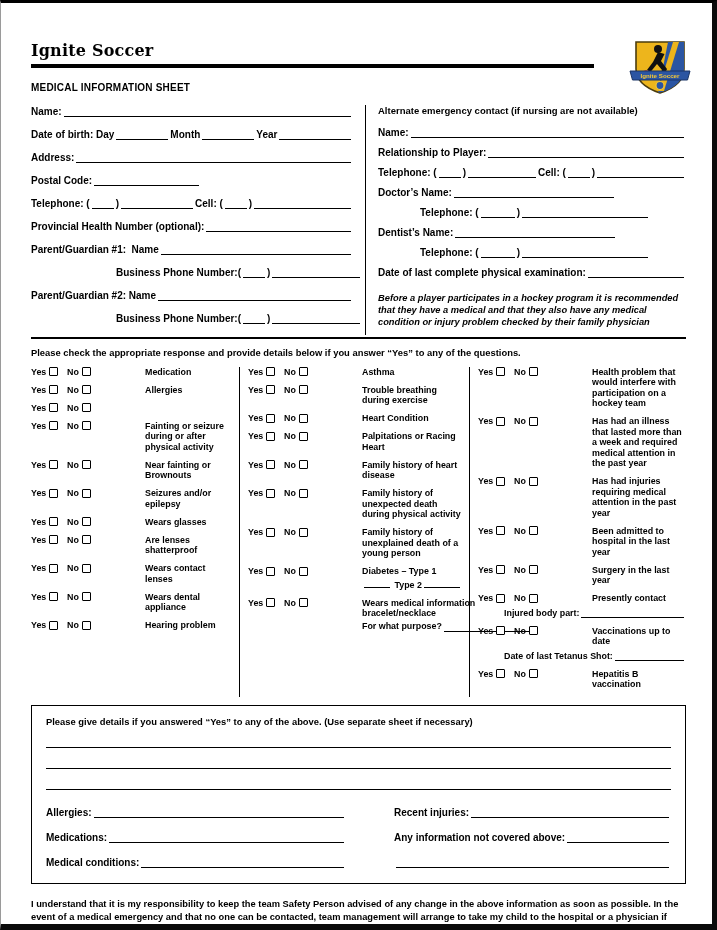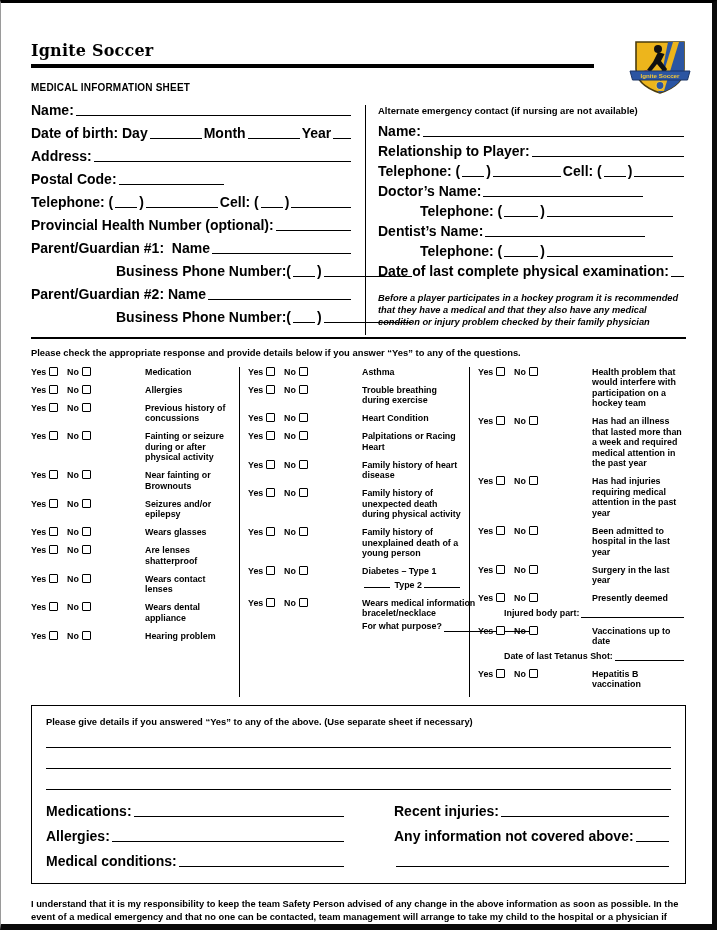--- a/index.html
+++ b/index.html
@@ -10,42 +10,42 @@
     border-top:3px solid #000;border-right:5px solid #0b0b0b;
     border-bottom:6px solid #0b0b0b;border-left:1px solid #9a9a9a;
   }
   .inner{padding:38px 26px 0 30px;}
   .doc-title{font-family:"DejaVu Serif",serif;font-weight:bold;font-size:16px;letter-spacing:.2px;}
   .title-rule{height:4px;background:#000;margin-top:4px;margin-right:92px;}
   .logo{position:absolute;top:36px;right:20px;width:64px;height:58px;}
   .form-title{text-align:left;font-size:10px;margin:14px 0 12px;letter-spacing:.2px;}
 
   
-  .frow{display:flex;align-items:flex-start;white-space:pre;font-size:14px;line-height:11px;height:12px;margin-bottom:11px;}
+  .frow{display:flex;align-items:flex-end;white-space:pre;font-size:10px;line-height:11px;height:12px;margin-bottom:11px;}
   .lbl{flex:none;}
   .blank{display:inline-block;flex:none;border-bottom:1.4px solid #000;height:10px;margin:0 2px;}
   .blank.fill{flex:1;}
   .sp{display:inline-block;flex:none;}
 
   .top-cols{display:flex;margin-top:2px;}
   .col-left{width:322px;flex:none;padding-right:12px;}
   .col-right{flex:1;border-left:1.4px solid #000;padding-left:12px;}
   .col-right .frow{margin-bottom:8px;}
   .em-heading{font-size:9.5px;margin-bottom:10px;}
   .em-note{font-style:italic;font-size:9.3px;line-height:12px;margin-top:14px;}
 
   .sect-rule{height:1.6px;background:#000;margin-top:2px;}
   .check-heading{font-size:9.4px;margin:8px 0 9px;}
   .check-cols{display:flex;}
   .ccol{box-sizing:border-box;}
   .ccol1{width:208px;flex:none;padding-right:6px;}
   .ccol2{width:230px;flex:none;border-left:1.2px solid #000;padding:0 4px 0 8px;}
   .ccol3{flex:1;border-left:1.2px solid #000;padding-left:8px;}
   .crow{display:flex;align-items:flex-start;font-size:8.9px;line-height:10.5px;margin-bottom:7.5px;}
-  .yn{flex:none;display:flex;width:30px;margin-right:6px;}
+  .yn{flex:none;display:flex;align-items:center;width:30px;margin-right:6px;}
   .cb{display:inline-block;width:7px;height:7px;border:1.4px solid #000;margin-left:3px;border-radius:1px;background:#fff;}
   .clabel{flex:1;padding-top:0;padding-left:42px;}
   .l2{display:flex;align-items:flex-start;margin-top:2px;}
   .rowl2{display:flex;align-items:flex-end;font-size:8.9px;line-height:10.5px;padding-left:26px;margin:-4px 0 7.5px;justify-content:flex-end;}
 
   .details-box{border:1.6px solid #000;margin-top:8px;padding:10px 14px 2px;}
   .d-heading{font-size:9.4px;}
   .dline{border-bottom:1.4px solid #000;height:20px;}
   .d-fields{display:flex;margin-top:16px;}
   .d-left{width:300px;flex:none;margin-right:48px;}
@@ -144,21 +144,20 @@
           </div>
           <div class="crow">
             <span class="yn">
               <span class="lbl">Yes</span>
               <span class="cb"></span>
             </span>
             <span class="yn">
               <span class="lbl">No</span>
               <span class="cb"></span>
             </span>
-            <div class="clabel"><span class="lbl">Previous history of concussions</span></div>
           </div>
           <div class="crow">
             <span class="yn">
               <span class="lbl">Yes</span>
               <span class="cb"></span>
             </span>
             <span class="yn">
               <span class="lbl">No</span>
               <span class="cb"></span>
             </span>
@@ -404,21 +403,21 @@
           </div>
           <div class="crow">
             <span class="yn">
               <span class="lbl">Yes</span>
               <span class="cb"></span>
             </span>
             <span class="yn">
               <span class="lbl">No</span>
               <span class="cb"></span>
             </span>
-            <div class="clabel"><span class="lbl">Presently deemed</span></div>
+            <div class="clabel"><span class="lbl">Presently contact</span></div>
           </div>
           <div class="rowl2">
             <span class="lbl">Injured body part:</span>
             <span class="blank fill"></span>
           </div>
           <div class="crow">
             <span class="yn">
               <span class="lbl">Yes</span>
               <span class="cb"></span>
             </span>
@@ -448,22 +447,22 @@
 
     <div class="details-box">
       <div class="d-heading">Please give details if you answered “Yes” to any of the above. (Use separate sheet if necessary)</div>
       <div id="details-lines">
           <div class="dline"></div>
           <div class="dline"></div>
           <div class="dline"></div>
         </div>
       <div class="d-fields">
         <div class="d-left" id="details-left">
+            <div class="frow"><span class="lbl">Allergies:</span><span class="blank fill"></span></div>
             <div class="frow"><span class="lbl">Medications:</span><span class="blank fill"></span></div>
-            <div class="frow"><span class="lbl">Allergies:</span><span class="blank fill"></span></div>
             <div class="frow"><span class="lbl">Medical conditions:</span><span class="blank fill"></span></div>
           </div>
         <div class="d-right" id="details-right">
             <div class="frow"><span class="lbl">Recent injuries:</span><span class="blank fill"></span></div>
             <div class="frow"><span class="lbl">Any information not covered above:</span><span class="blank fill"></span></div>
             <div class="frow"><span class="blank fill"></span></div>
           </div>
       </div>
     </div>
 

